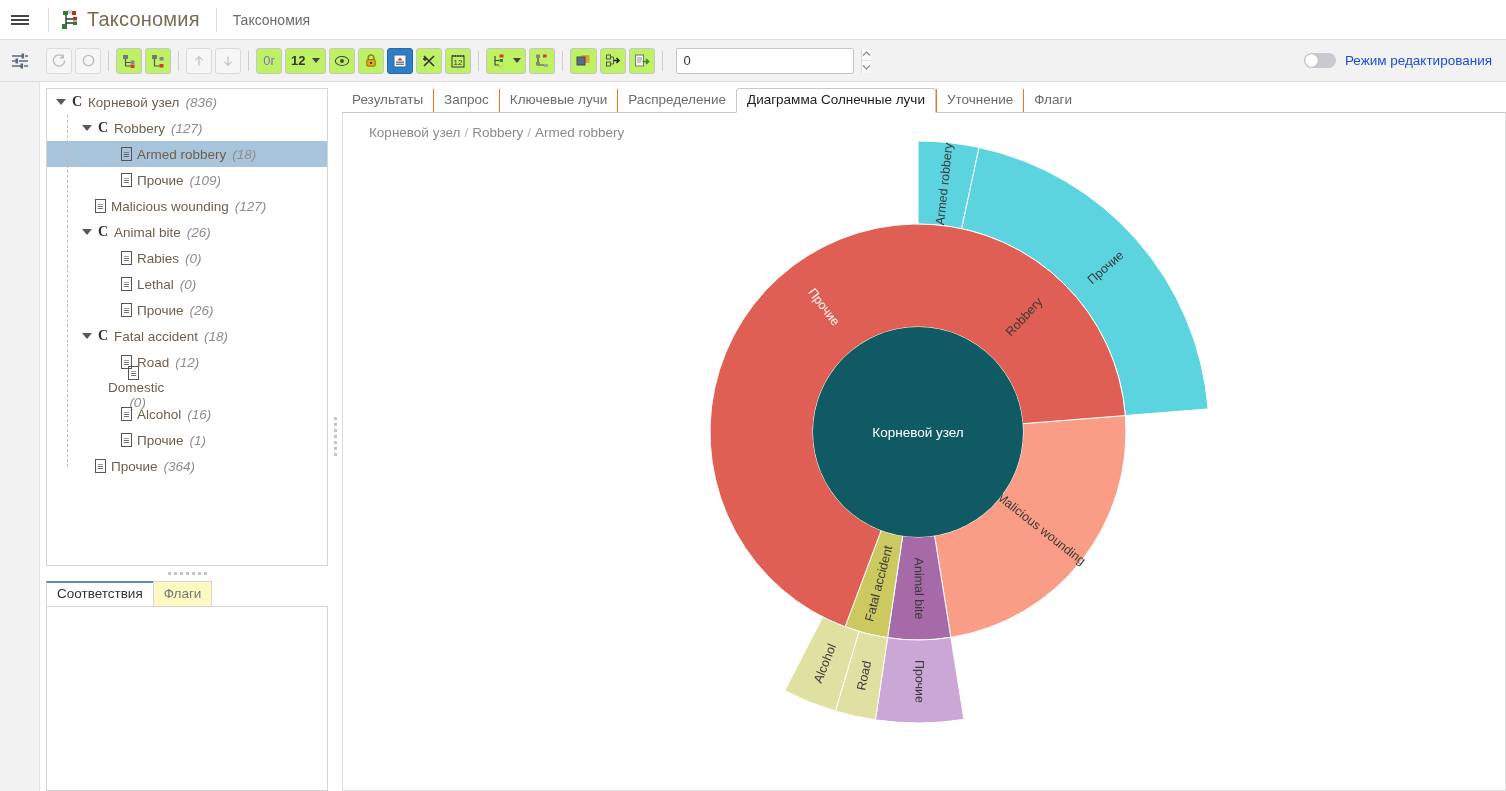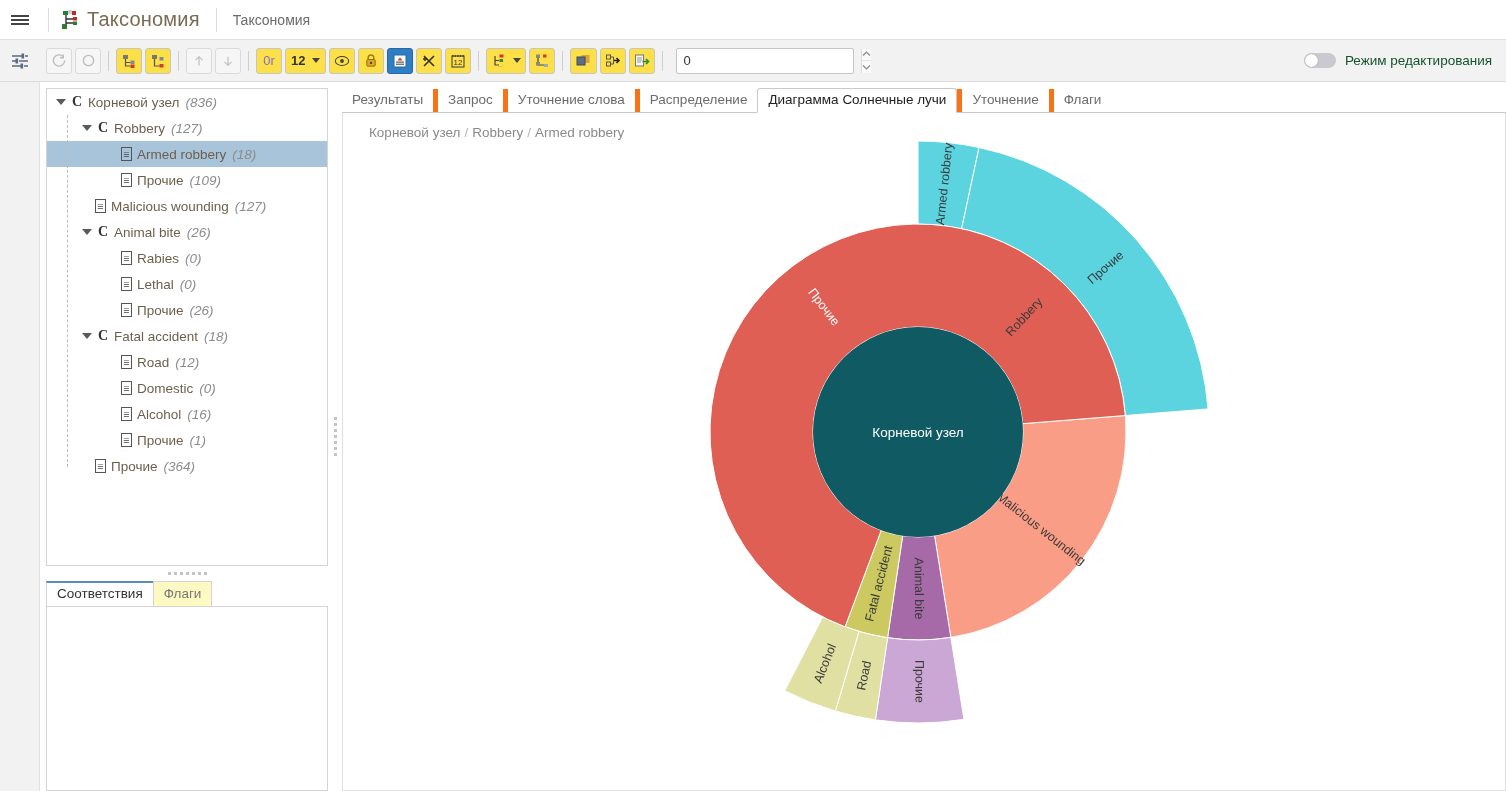--- a/index.html
+++ b/index.html
@@ -40,21 +40,21 @@
     position: relative;
   }
   #left-rail-btn {
     width: 40px; height: 41px;
     display:flex; align-items:center; justify-content:center;
     cursor: pointer;
   }
   #toolbar-items { display: flex; align-items: center; gap: 3px; padding-left: 6px; }
   .tbtn {
     height: 26px; min-width: 26px;
-    background: #fde047;
+    background: #bef264;
     border: 1px solid #c6c6c6;
     border-radius: 3px;
     display: flex; align-items: center; justify-content: center;
     cursor: pointer;
     padding: 0 4px;
     font-size: 12px; color: #333;
   }
   .tbtn.disabled { background: #f6f6f6; border-color: #dadada; color: #bdbdbd; cursor: default; }
   .tbtn.active { background: #2f7ec4; border-color: #2569a8; }
   .tsep { width: 1px; height: 20px; background: #cfcfcf; margin: 0 4px; }
@@ -66,21 +66,21 @@
   }
   #spin-input { flex:1; border:none; outline:none; font-size:13px; color:#333; padding-left:6px; background:transparent; font-family:"Liberation Sans", sans-serif; }
   #spin-buttons { width: 20px; border-left:1px solid #dcdcdc; display:flex; flex-direction:column; }
   .spin-b { flex:1; display:flex; align-items:center; justify-content:center; background:#fafafa; cursor:pointer; }
   .spin-b:first-child { border-bottom: 1px solid #e4e4e4; }
   #edit-mode-wrap { position:absolute; right: 14px; top: 0; height: 41px; display:flex; align-items:center; gap:9px; }
   #edit-toggle {
     width: 32px; height: 15px; border-radius: 8px; background: #c9c9cf; position: relative; cursor: pointer;
   }
   #edit-toggle .knob { position:absolute; left:1px; top:1px; width:13px; height:13px; border-radius:50%; background:#fff; box-shadow:0 0 1px rgba(0,0,0,.4); }
-  #edit-mode-label { font-size: 13.5px; color: #14532d; }
+  #edit-mode-label { font-size: 13.5px; color: #1d4ed8; }
 
   
   #main { display: flex; width: 1506px; height: 709px; background: #ffffff; }
   #left-rail { width: 40px; height: 709px; background: #f2f2f2; border-right: 1px solid #e2e2e2; }
   #left-panel { width: 288px; height: 709px; padding: 6px 0 0 6px; display: flex; flex-direction: column; }
 
   #tree-box {
     height: 478px;
     border: 1px solid #d4d4d4;
     background: #fff;
@@ -122,21 +122,21 @@
   #vsplit {
     width: 14px; height: 709px; display:flex; align-items:center; justify-content:center;
   }
   #vsplit .dots { display:flex; flex-direction:column; gap:3px; }
   #vsplit .dots i { width:3px;height:3px;background:#c4c4c4;display:block; }
 
   #right-panel { flex:1; height: 709px; padding-top: 6px; display:flex; flex-direction:column; }
   #tabstrip { display:flex; align-items:flex-end; height: 25px; border-bottom: 1px solid #c9c9c9; }
   .mtab {
     font-size: 13.5px; padding: 3px 10px 5px 10px; color: #6c6c6c; cursor: pointer;
-    border-left: 5px solid #f97316; background: transparent;
+    border-left: 1px solid #f97316; background: transparent;
   }
   .mtab:first-child { border-left: none; }
   .mtab.active {
     color: #222; background: #fff;
     border: 1px solid #c9c9c9; border-bottom: 1px solid #fff;
     border-radius: 3px 3px 0 0; margin-bottom: -1px; padding-top:3px;
   }
   #chart-area { flex:1; border: 1px solid #dfdfdf; border-top:none; background:#fff; position: relative; }
   #crumbs { position:absolute; left: 10px; top: 12px; font-size: 13.5px; color: #8a8a8a; margin-left: 16px; }
   #crumbs .sep { color:#b5b5b5; padding: 0 4px; }
@@ -428,21 +428,21 @@
         </div>
         <div class="tree-row">
           <div class="tw" style="padding-left: 58px;">
             <span class="twist"></span>
             <span class="node-icon" style="border: 1px solid rgb(85, 85, 85); font-size: 7px; line-height: 13px; width: 11px; height: 14px; display: inline-block; overflow: hidden; margin-right: 2px;">☰</span>
             <span class="node-label">Road</span>
             <span class="node-count">(12)</span>
           </div>
         </div>
         <div class="tree-row">
-          <div class="tw" style="padding-left: 58px;">
+          <div class="tw" style="padding-left: 58px; flex-direction: column;">
             <span class="twist"></span>
             <span class="node-icon" style="border: 1px solid rgb(85, 85, 85); font-size: 7px; line-height: 13px; width: 11px; height: 14px; display: inline-block; overflow: hidden; margin-right: 2px;">☰</span>
             <span class="node-label">Domestic</span>
             <span class="node-count">(0)</span>
           </div>
         </div>
         <div class="tree-row">
           <div class="tw" style="padding-left: 58px;">
             <span class="twist"></span>
             <span class="node-icon" style="border: 1px solid rgb(85, 85, 85); font-size: 7px; line-height: 13px; width: 11px; height: 14px; display: inline-block; overflow: hidden; margin-right: 2px;">☰</span>
@@ -495,21 +495,21 @@
         <i></i>
         <i></i>
         <i></i>
       </div>
   </div>
 
   <div id="right-panel">
     <div id="tabstrip">
         <div class="mtab">Результаты</div>
         <div class="mtab">Запрос</div>
-        <div class="mtab">Уточнение слова</div>
+        <div class="mtab">Ключевые лучи</div>
         <div class="mtab">Распределение</div>
         <div class="mtab active">Диаграмма Солнечные лучи</div>
         <div class="mtab">Уточнение</div>
         <div class="mtab">Флаги</div>
       </div>
     <div id="chart-area">
       <div id="crumbs"><span class="c">Корневой узел</span><span class="sep">/</span><span class="c">Robbery</span><span class="sep">/</span><span class="c last">Armed robbery</span></div>
       <svg id="sunburst" width="1150" height="660" viewBox="0 0 1150 660">
           <path d="M575 111 A208 208 0 0 1 782.3467707729963 302.52830761547096 L679.6702448613682 310.6849629789637 A105 105 0 0 0 575 214 Z" fill="#00a3b4" stroke="#ffffff" stroke-width="1"></path>
           <path d="M575 28 A291 291 0 0 1 636.0593358779298 34.47801929877869 L618.6437864694482 115.63033681837103 A208 208 0 0 0 575 111 Z" fill="#5cd4e0" stroke="#ffffff" stroke-width="1"></path>

